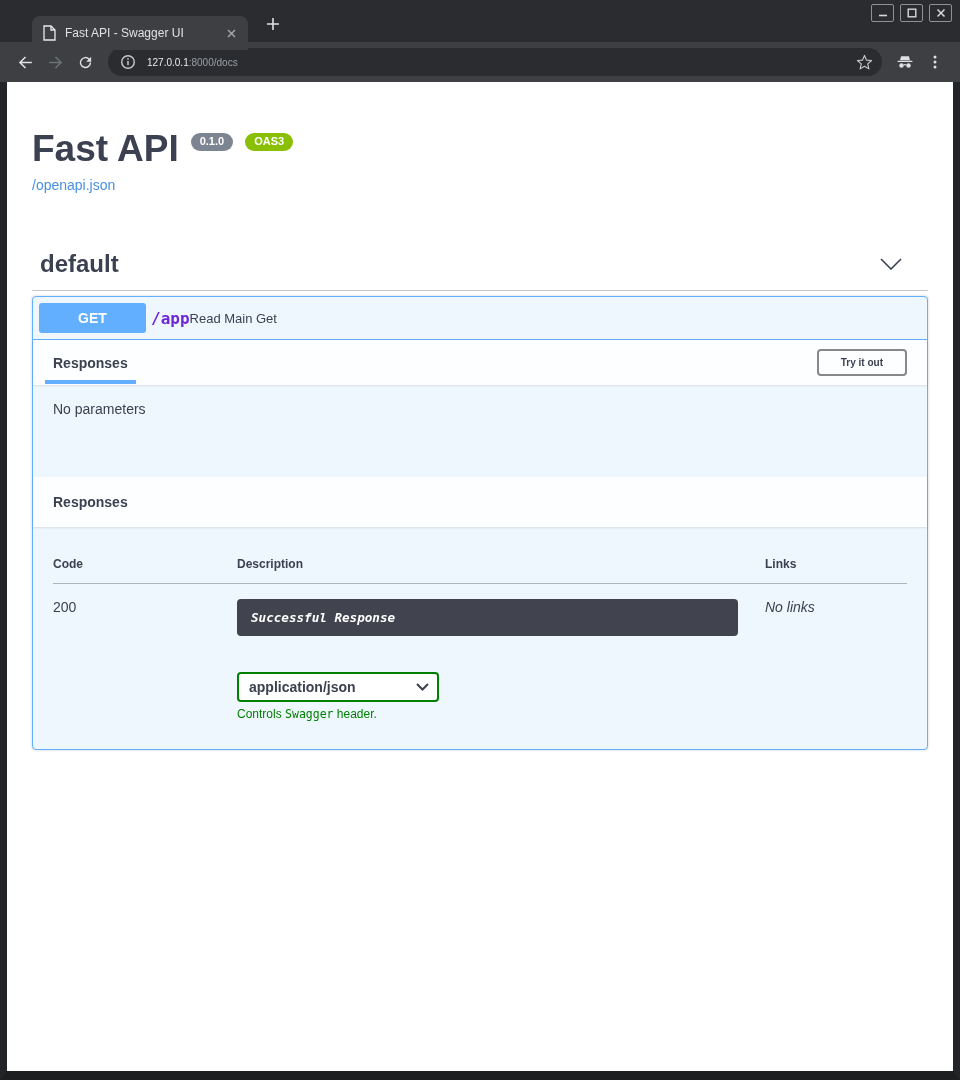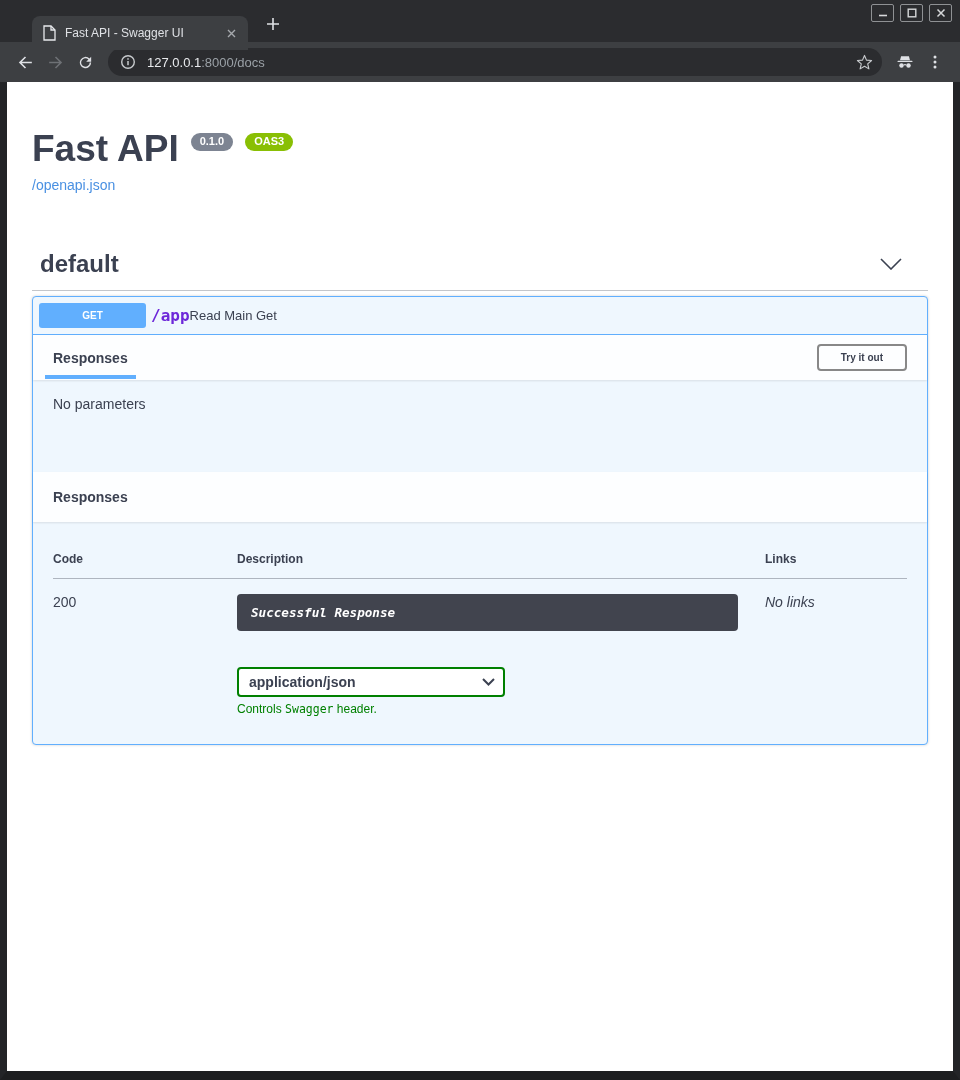--- a/index.html
+++ b/index.html
@@ -18,21 +18,21 @@
   .win-controls { position:absolute; right:8px; top:4px; display:flex; gap:6px; }
   .win-btn { width:23px; height:18px; border:1px solid #8f9194; border-radius:2px; background:transparent;
              display:flex; align-items:center; justify-content:center; color:#d6d8da; cursor:pointer; }
 
   
   .toolbar { height:40px; background:#3d3f42; display:flex; align-items:center; padding:0 10px; flex:none; }
   .nav-btn { width:30px; height:30px; display:flex; align-items:center; justify-content:center; color:#dfe1e5; border-radius:50%; cursor:pointer; flex:none; }
   .nav-btn.disabled { color:#6f7control275; color:#6e7175; }
   .omnibox { flex:1; height:28px; background:#2b2c2f; border-radius:14px; display:flex; align-items:center;
              padding:0 6px 0 12px; margin:0 8px; color:#c7cacd; cursor:text; }
-  .url { font-size:13px; margin-left:11px; flex:1; white-space:nowrap; overflow:hidden; }
+  .url { font-size:10px; margin-left:11px; flex:1; white-space:nowrap; overflow:hidden; }
   .url .host { color:#e8eaed; }
   .url .path { color:#9aa0a6; }
   .star-btn { width:24px; height:24px; display:flex; align-items:center; justify-content:center; color:#c7cacd; cursor:pointer; flex:none; }
   .incognito { width:30px; height:30px; display:flex; align-items:center; justify-content:center; color:#dfe1e5; flex:none; }
   .menu-btn { width:30px; height:30px; display:flex; align-items:center; justify-content:center; color:#dfe1e5; cursor:pointer; flex:none; }
 
   
   .page { flex:1; background:#fff; border-left:7px solid #232427; border-right:7px solid #232427;
           border-bottom:9px solid #1d1e20; overflow:hidden; color:#3b4151; }
   .content { margin:0 25px; }
@@ -46,21 +46,21 @@
   .badge.oas { background:var(--badge-oas,#89bf04); }
   .spec-link { display:inline-block; margin-top:10px; font-size:14px; color:var(--link,#4990e2); text-decoration:none; cursor:pointer; }
 
   .tag-header { margin-top:56px; padding:0 26px 12px 8px; border-bottom:1px solid rgba(59,65,81,.3);
                 display:flex; justify-content:space-between; align-items:center; cursor:pointer; }
   .tag-name { font-size:24px; font-weight:700; color:#3b4151; }
 
   .opblock { margin-top:5px; border:1px solid var(--method-get,#61affe); border-radius:4px;
              background:#eff7fe; box-shadow:0 0 3px rgba(0,0,0,.19); }
   .opblock-summary { display:flex; align-items:center; padding:6px; border-bottom:1px solid var(--method-get,#61affe); cursor:pointer; }
-  .method { background:var(--method-get,#61affe); color:#fff; font-weight:700; font-size:10px; width:107px;
+  .method { background:var(--method-get,#61affe); color:#fff; font-weight:700; font-size:14px; width:107px;
             text-align:center; padding:7px 0; border-radius:3px; flex:none; border:none; cursor:pointer; font-family:"Liberation Sans",sans-serif; }
   .ep-path { font-family:"DejaVu Sans Mono", monospace; font-weight:700; font-size:16px; margin-left:5px; color:#6d28d9; }
   .ep-summary { font-size:13px; color:#3b4151; }
 
   .section-header { display:flex; align-items:center; justify-content:space-between;
                     background:rgba(255,255,255,.85); padding:9px 20px; box-shadow:0 1px 2px rgba(0,0,0,.1); }
   .tab-item { font-size:14px; font-weight:700; color:#3b4151; position:relative; padding:0 8px; margin-left:-8px; cursor:pointer; }
   .tab-item::after { content:""; position:absolute; left:0; bottom:-13px; width:100%; height:4px; background:var(--method-get,#61affe); }
   .try-btn { border:2px solid #888; border-radius:4px; background:transparent; font-size:10px; font-weight:600;
              color:#3b4151; padding:6px 22px; cursor:pointer; font-family:"Liberation Sans",sans-serif; }
@@ -72,21 +72,21 @@
   .responses-body { padding:30px 20px 28px; }
   table.responses { width:100%; border-collapse:collapse; text-align:left; }
   table.responses th { font-size:12px; font-weight:700; color:#3b4151; padding:0 0 12px;
                        border-bottom:1px solid rgba(59,65,81,.2); }
   table.responses td { padding-top:15px; vertical-align:top; font-size:14px; color:#3b4151; }
   .response-box { background:var(--box-dark,#41444e); border-radius:4px; padding:11px 14px; width:501px; max-width:100%;
                   color:#fff; font-family:"DejaVu Sans Mono", monospace; font-size:12.6px; font-weight:600; font-style:italic; }
   .links-cell { font-style:italic; }
 
   .media-block { margin-top:15px; }
-  .select-wrap { position:relative; width:268px;margin-top:36px; }
+  .select-wrap { position:relative; width:202px;margin-top:36px; }
   .media-select { width:100%; height:30px; border:2px solid var(--green,#008000); border-radius:4px; background:#fff;
                   font-weight:700; font-size:14px; color:#3b4151; padding:0 30px 0 10px;
                   appearance:none; -webkit-appearance:none; -moz-appearance:none; cursor:pointer;
                   font-family:"Liberation Sans",sans-serif; }
   .select-chevron { position:absolute; right:10px; top:11px; pointer-events:none; color:#3b4151; }
   .accept-hint { margin-top:5px; font-size:12px; color:var(--green,#008000); }
   .accept-hint .code { font-family:"DejaVu Sans Mono", monospace; font-size:11.5px; }
 
   svg { display:block; }
 </style>

